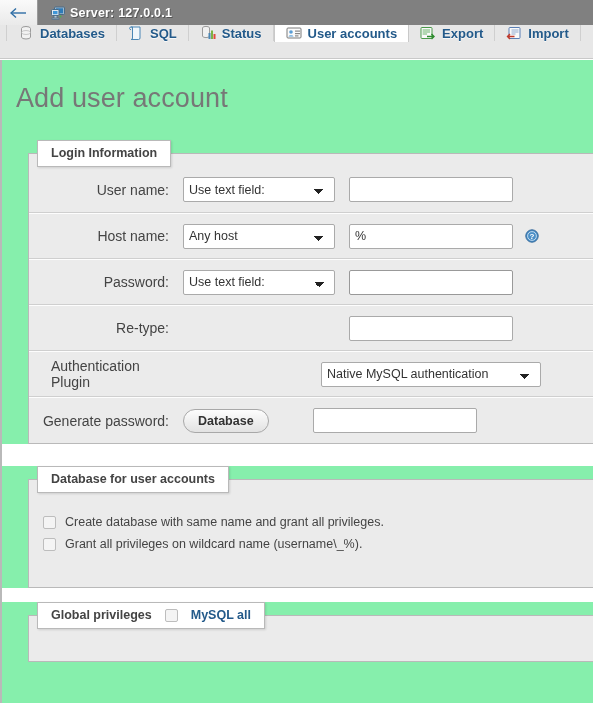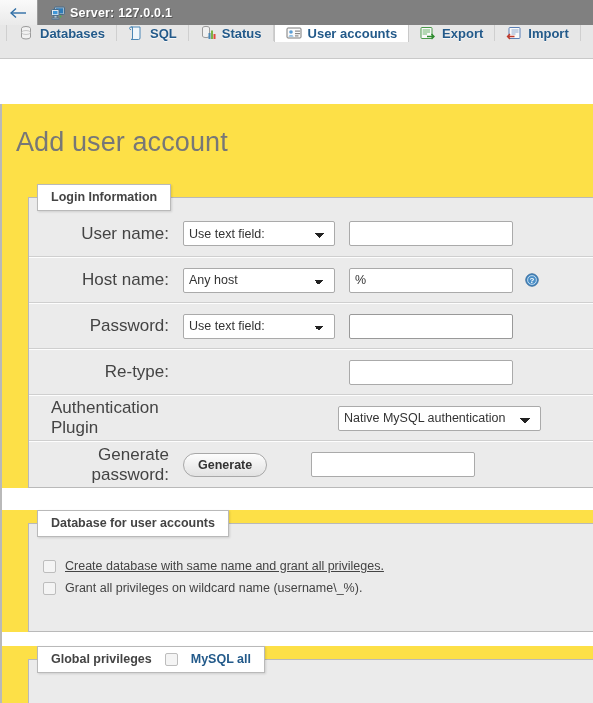--- a/index.html
+++ b/index.html
@@ -68,24 +68,23 @@
     color: #235a8a;
     margin-bottom: -1px;
     padding-bottom: 1px;
   }
   .tab .ticon { width: 16px; height: 16px; flex: 0 0 16px; display:block; }
 
   
   #content {
     position: absolute;
     top: 60px; left: 0; right: 0; bottom: 0;
-    background: #fde047;
+    background: #86efac;
     border-left: 2px solid #b9b9b9;
     overflow: hidden;
-    margin-top: 44px;
   }
   h1#pagetitle {
     margin: 0;
     padding: 23px 0 0 14px;
     font-size: 27px;
     font-weight: normal;
     color: #777;
     letter-spacing: .1px;
   }
 
@@ -123,21 +122,21 @@
     border-top: 1px solid #fdfdfd;
     border-bottom: 1px solid #cfcfcf;
     padding-left: 12px;
   }
   .frow:first-of-type { border-top: none; }
   .frow.last { border-bottom: none; }
   .flabel {
     width: 142px;
     text-align: right;
     padding-right: 14px;
-    font-size: 17px;
+    font-size: 14px;
     color: #444;
     flex: 0 0 auto;
   }
   .flabel.wide { width: 142px; text-align: left; padding-left: 10px; }
 
   select.ctl {
     width: 152px;
     height: 25px;
     font-family: "Liberation Sans", sans-serif;
     font-size: 12.5px;
@@ -147,21 +146,21 @@
     border-radius: 2px;
     padding-left: 5px;
     -webkit-appearance: none;
     appearance: none;
     background-image: linear-gradient(45deg, transparent 50%, #222 50%), linear-gradient(135deg, #222 50%, transparent 50%);
     background-position: calc(100% - 15px) 11px, calc(100% - 10px) 11px;
     background-size: 5px 5px, 5px 5px;
     background-repeat: no-repeat;
   }
   select.ctl.auth {
-    width: 203px;
+    width: 220px;
     background-position: calc(100% - 15px) 11px, calc(100% - 10px) 11px;
   }
   input.ctl {
     width: 164px;
     height: 25px;
     font-family: "Liberation Sans", sans-serif;
     font-size: 12.5px;
     color: #333;
     background: #fff;
     border: 1px solid #aaa;
@@ -191,21 +190,21 @@
   
   .cbrow {
     display: flex;
     align-items: center;
     gap: 9px;
     padding-left: 14px;
     height: 22px;
     font-size: 12.5px;
     color: #444;
   }
-  .cbpad-top { padding-top: 22px; text-decoration: underline; }
+  .cbpad-top { padding-top: 22px; }
   .cbox {
     width: 13px; height: 13px;
     border: 1px solid #bdbdbd;
     background: #f4f4f4;
     border-radius: 2px;
     flex: 0 0 13px;
     cursor: pointer;
   }
   .sec-gap { height: 22px; background: #fff; }
   .sec-gap.small { height: 14px; }
@@ -364,21 +363,21 @@
     <div class="frow">
       <div class="flabel wide">Authentication Plugin</div>
       <div style="flex:1"></div>
       <select class="ctl auth" style="margin-right:52px">
         <option>Native MySQL authentication</option>
       </select>
     </div>
 
     <div class="frow last">
       <div class="flabel">Generate password:</div>
-      <button class="genbtn">Generate</button>
+      <button class="genbtn">Database</button>
       <div style="width:44px"></div>
       <input class="ctl" type="text" value="" style="">
     </div>
   </fieldset>
 
   <div class="sec-gap"></div>
 
   <fieldset class="box">
     <legend>Database for user accounts</legend>
 

